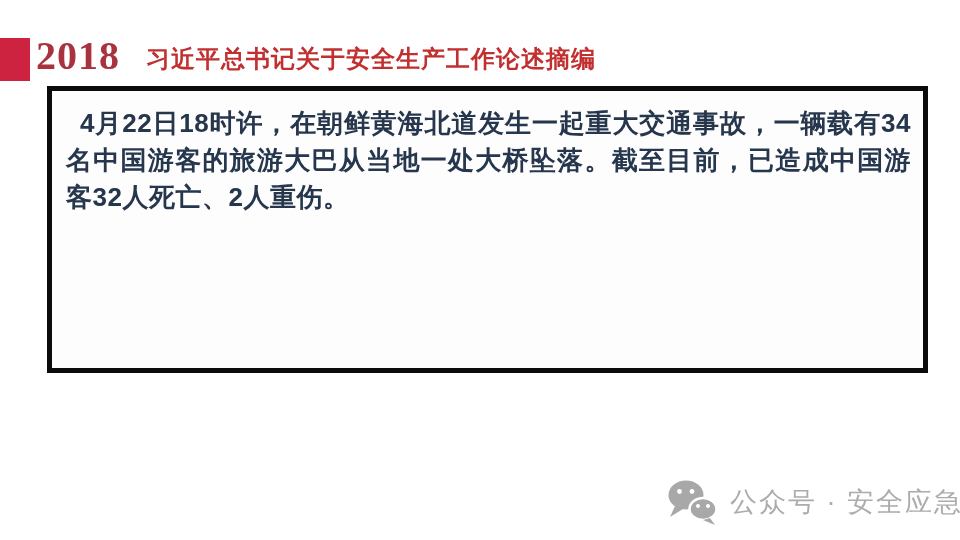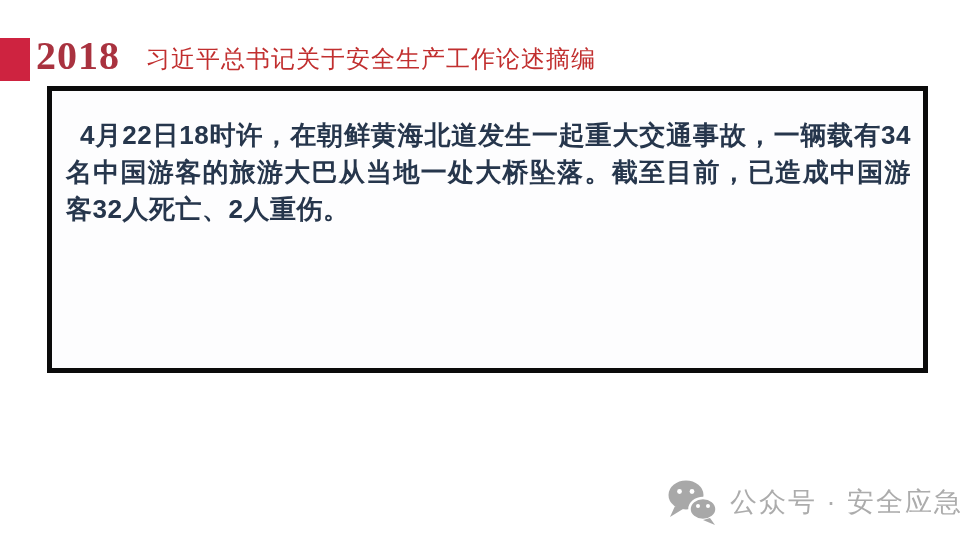--- a/index.html
+++ b/index.html
@@ -36,35 +36,35 @@
     line-height: 44px;
     color: #a9323f;
     letter-spacing: 1px;
   }
   .header-title {
     position: absolute;
     left: 146px;
     top: 45px;
     font-size: 24px;
     line-height: 28px;
-    font-weight: normal;
+    font-weight: bold;
     color: #c12f2f;
     letter-spacing: 1px;
   }
   
   .content-box {
     position: absolute;
     left: 47px;
     top: 86px;
     width: 881px;
     height: 287px;
     box-sizing: border-box;
     border: 5px solid #0b0b0b;
     background: #fdfdfe;
-    padding: 26px 12px 10px 14px;
+    padding: 14px 12px 10px 14px;
   }
   .content-box p {
     margin: 0;
     font-size: 26px;
     line-height: 37px;
     font-weight: bold;
     color: #26364c;
     letter-spacing: 0.5px;
     text-align: justify;
   }

